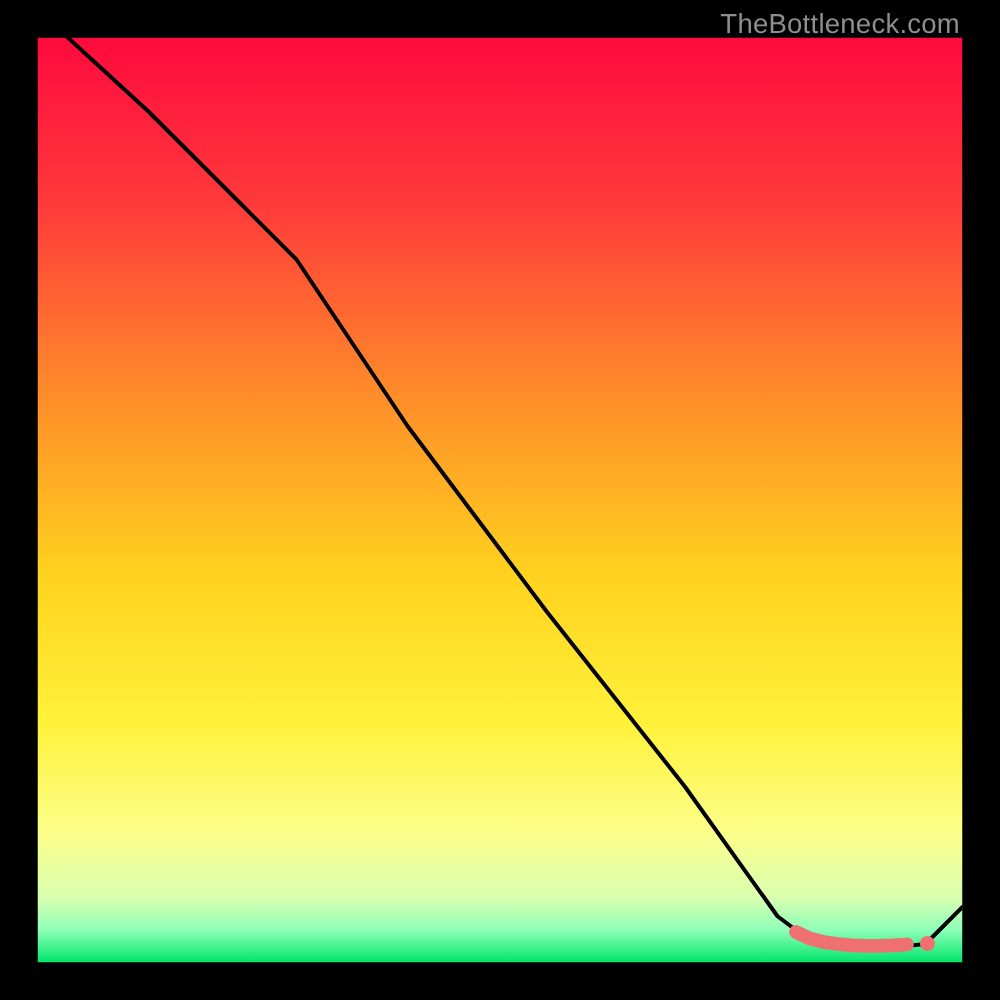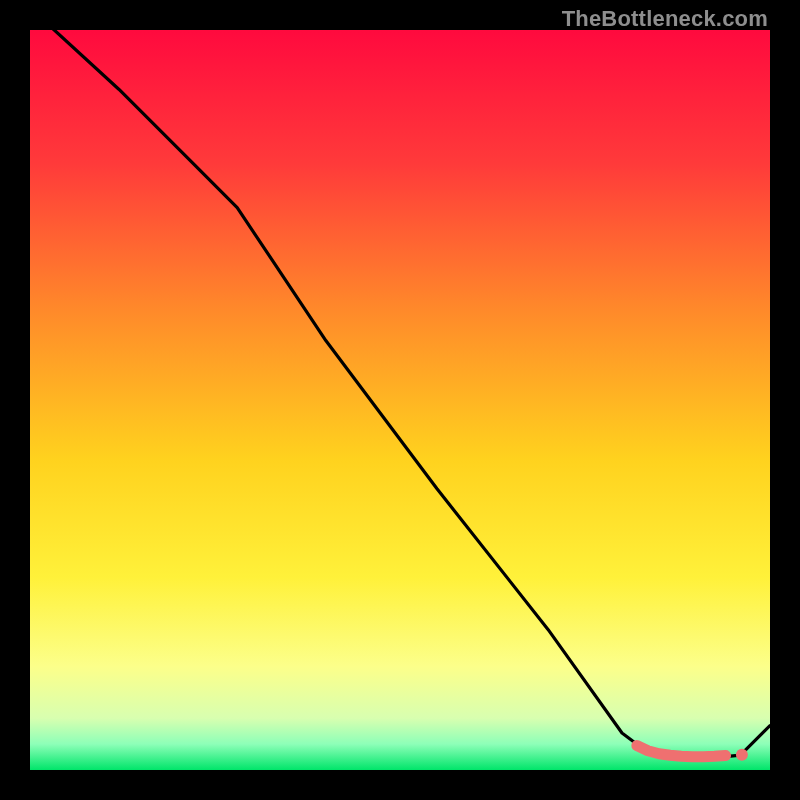--- a/index.html
+++ b/index.html
@@ -1,18 +1,18 @@
 <!DOCTYPE html>
 <html><head>
 <meta charset="utf-8">
 <style>
   html,body{margin:0;padding:0;width:800px;height:800px;background:#000;overflow:hidden;font-family:Arial,Helvetica,sans-serif}
   .frame{position:absolute;left:30px;top:30px;width:740px;height:740px;background:#000}
   .plot{position:absolute;left:0;top:0;width:740px;height:740px}
-  .watermark{position:absolute;top:6px;right:32px;color:#8e8e8e;font-size:22px;font-weight:700;letter-spacing:.2px}
+  .watermark{position:absolute;top:6px;right:32px;color:#8e8e8e;font-size:22px;font-weight:400;letter-spacing:.2px}
 </style>
 </head>
 <body>
 
 <div class="watermark">TheBottleneck.com</div>
 
 <div class="frame">
   <svg class="plot" viewBox="0 0 740 740">
     <defs>
       <linearGradient id="bg" x1="0" y1="0" x2="0" y2="1">

